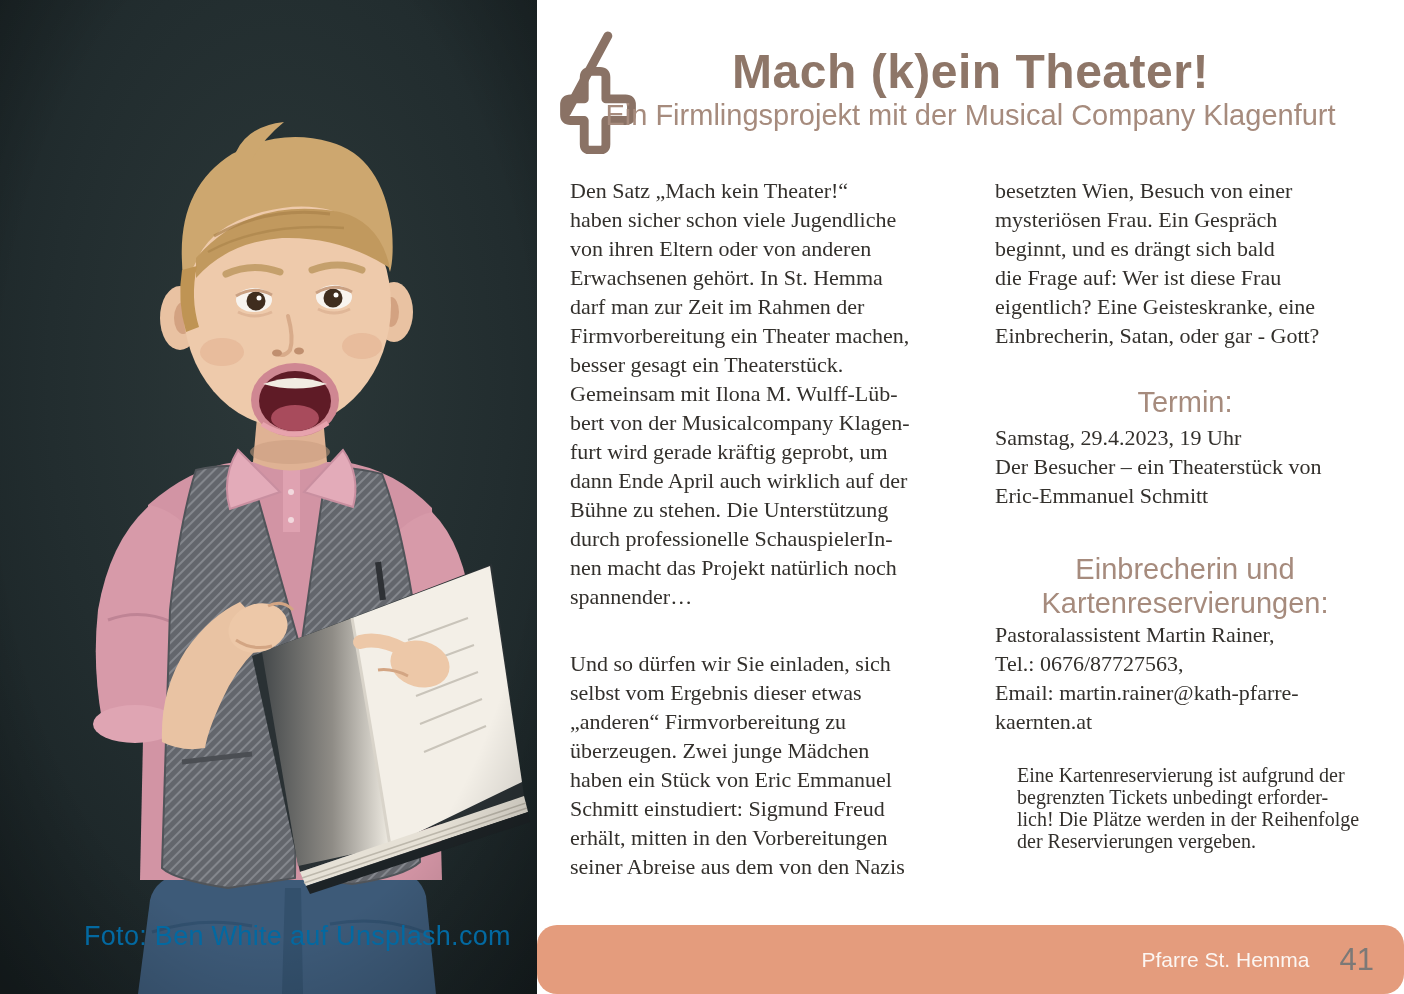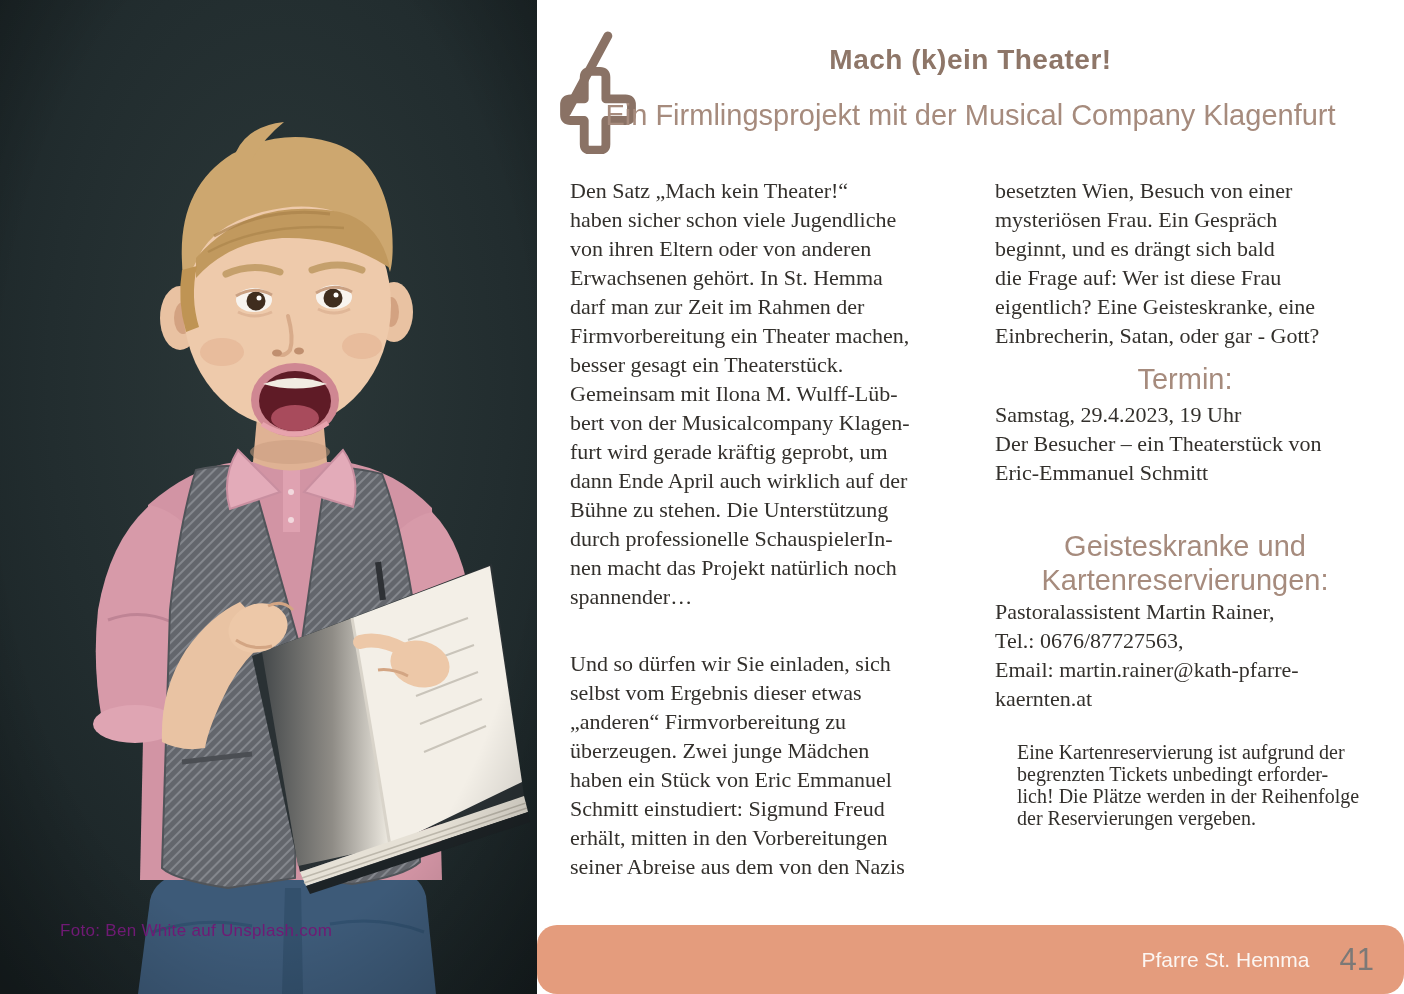--- a/index.html
+++ b/index.html
@@ -5,50 +5,50 @@
   * { margin:0; padding:0; box-sizing:border-box; }
   html,body { background:#ffffff; }
   .page {
     position:relative; width:1404px; height:994px; background:#ffffff;
     overflow:hidden; font-family:"Liberation Serif", serif;
   }
   
   .photo { position:absolute; left:0; top:0; width:537px; height:994px; }
   .photo svg { display:block; width:100%; height:100%; }
   .photo-caption {
-    position:absolute; left:60px; top:921px;
-    font-family:"Liberation Sans", sans-serif; font-size:17px;
-    color:#701a75; letter-spacing:.3px; white-space:pre;
+    position:absolute; left:84px; top:921px;
+    font-family:"Liberation Sans", sans-serif; font-size:27px;
+    color:#0369a1; letter-spacing:.3px; white-space:pre;
   }
   
   .content { position:absolute; left:537px; top:0; width:867px; height:994px; }
   .cross-icon { position:absolute; left:16px; top:30px; }
   .title {
     position:absolute; left:0; top:44px; width:100%; text-align:center;
     font-family:"Liberation Sans", sans-serif; font-weight:bold;
-    font-size:28px; color:#8e7668; letter-spacing:.5px;
+    font-size:48px; color:#8e7668; letter-spacing:.5px;
   }
   .subtitle {
     position:absolute; left:0; top:99px; width:100%; text-align:center;
     font-family:"Liberation Sans", sans-serif; font-weight:normal;
     font-size:29px; color:#a68b7d;
   }
   .col {
     position:absolute; top:176px; font-size:22px; line-height:29px;
     color:#33302c;
   }
   .col-1 { left:33px; width:402px; }
   .col-2 { left:458px; width:380px; }
   .para { white-space:pre; }
   .para-2 { margin-top:38px; }
   .sec-heading {
     font-family:"Liberation Sans", sans-serif; color:#a68b7d;
     font-size:29px; line-height:34px; text-align:center; white-space:pre;
   }
-  .termin-heading { margin-top:12px; }
+  .termin-heading { margin-top:35px; }
   .termin-lines { margin-top:4px; white-space:pre; }
   .info-heading { margin-top:42px; }
   .info-lines { white-space:pre; }
   .note {
     margin-top:28px; margin-left:22px;
     font-size:20px; line-height:22px; white-space:pre;
   }
   
   .footer {
     position:absolute; left:0; bottom:0; width:867px; height:69px;
@@ -226,21 +226,21 @@
       <div class="para">besetzten Wien, Besuch von einer
 mysteriösen Frau. Ein Gespräch
 beginnt, und es drängt sich bald
 die Frage auf: Wer ist diese Frau
 eigentlich? Eine Geisteskranke, eine
 Einbrecherin, Satan, oder gar - Gott?</div>
       <div class="sec-heading termin-heading">Termin:</div>
       <div class="termin-lines">Samstag, 29.4.2023, 19 Uhr
 Der Besucher – ein Theaterstück von
 Eric-Emmanuel Schmitt</div>
-      <div class="sec-heading info-heading">Geisteskranke und
+      <div class="sec-heading info-heading">Einbrecherin und
 Kartenreservierungen:</div>
       <div class="info-lines">Pastoralassistent Martin Rainer,
 Tel.: 0676/87727563,
 Email: martin.rainer@kath-pfarre-
 kaernten.at</div>
       <div class="note">Eine Kartenreservierung ist aufgrund der
 begrenzten Tickets unbedingt erforder-
 lich! Die Plätze werden in der Reihenfolge
 der Reservierungen vergeben.</div>
     </div>

